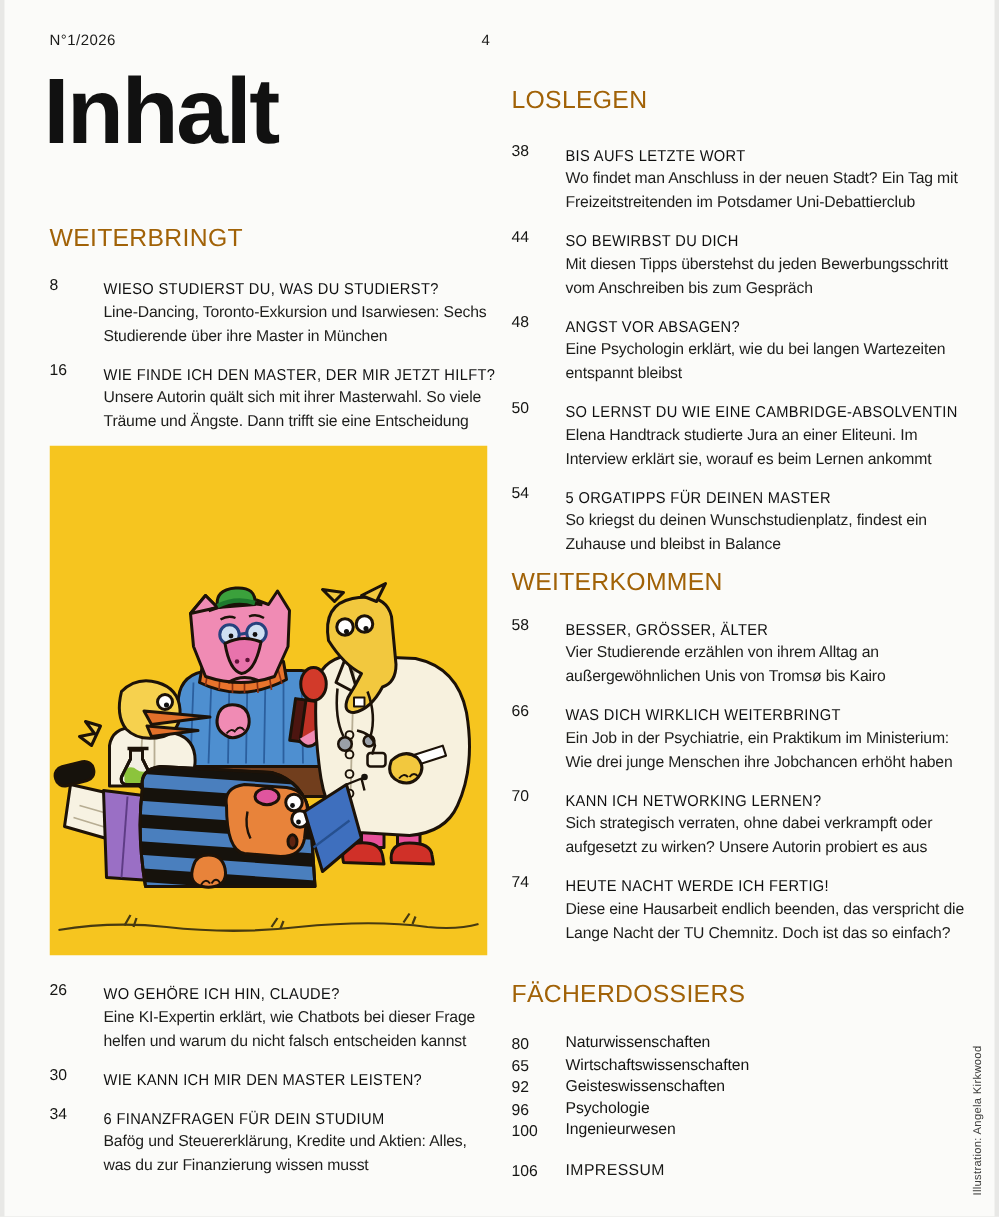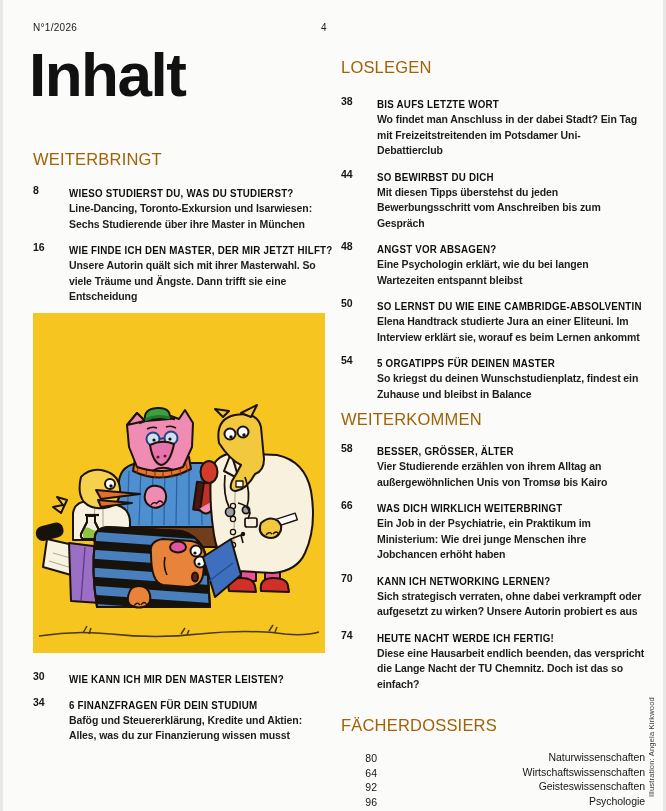--- a/index.html
+++ b/index.html
@@ -13,28 +13,28 @@
   .pageno{position:absolute;left:318px;top:22px;font-size:10px;color:#1a1a18;}
   .title{position:absolute;left:26px;top:44px;font-size:62px;line-height:1;font-weight:700;
     letter-spacing:-1.5px;color:#111;margin:0;}
   .col{position:absolute;}
   .col-left{left:30px;top:150px;width:292px;}
   .col-right{left:338px;top:58px;width:304px;}
   h2.sec{font-size:16.5px;font-weight:400;letter-spacing:.2px;margin:0 0 14px 0;color:#a16207;}
   .col-right h2.sec{margin-bottom:17px;}
   h2.sec.gap{margin-bottom:12px;}
   h2.sec.gap2{margin-top:24px;margin-bottom:16px;}
-  .entry{display:grid;grid-template-columns:36px 1fr;margin-bottom:8px;font-weight:bold;}
+  .entry{display:grid;grid-template-columns:36px 1fr;margin-bottom:8px;}
   .num{font-size:10.5px;color:#151513;padding-top:1px;}
   .ebody{min-width:0;}
   .etitle{font-size:10.5px;letter-spacing:.25px;color:#0f0f0f;white-space:nowrap;
     display:inline-block;transform:scaleX(.93);transform-origin:left top;margin-bottom:2px;}
   .desc{font-size:10.5px;line-height:15.5px;letter-spacing:-.1px;color:#1d1d1b;}
   .illu{display:block;margin:0 0 16px 0;}
-  .drow{display:grid;grid-template-columns:36px 1fr;font-size:10.5px;line-height:13.5px;color:#151513;text-align:right;}
+  .drow{display:grid;grid-template-columns:36px 1fr;font-size:10.5px;line-height:13.5px;color:#151513;}
   .drow.imp{margin-top:12px;}
   .drow .dlabel{letter-spacing:-.05px;}
   .drow.imp .dlabel{letter-spacing:.3px;}
   .credit{position:absolute;right:7px;bottom:14px;font-size:7.5px;color:#3c3c3a;
     writing-mode:vertical-rl;transform:rotate(180deg);letter-spacing:.2px;}
 </style>
 </head>
 <body>
 
 <div class="page">
@@ -201,38 +201,43 @@
         <ellipse cx="162" cy="264" rx="3" ry="4.5" fill="#5d2310"></ellipse>
 
         <path d="M170 244 L198 226 L208 262 L182 284 Z" fill="#3e6fbe"></path>
         <path d="M176 268 L200 250" stroke="#26508f" stroke-width="1.5"></path>
         <path d="M198 226 l10 -4 2 8" fill="none" stroke-width="1.6"></path>
         <circle cx="210" cy="221" r="2.2" fill="#16120c" stroke="none"></circle>
       </g>
     </svg>
 
     <div class="entry">
+      <div class="num">26</div>
+      <div class="ebody"><span class="etitle">WO GEHÖRE ICH HIN, CLAUDE?</span>
+        <div class="desc">Eine KI-Expertin erklärt, wie Chatbots bei dieser Frage helfen und warum du nicht falsch entscheiden kannst</div></div>
+    </div>
+    <div class="entry">
       <div class="num">30</div>
       <div class="ebody"><span class="etitle">WIE KANN ICH MIR DEN MASTER LEISTEN?</span>
         </div>
     </div>
     <div class="entry">
       <div class="num">34</div>
       <div class="ebody"><span class="etitle">6 FINANZFRAGEN FÜR DEIN STUDIUM</span>
         <div class="desc">Bafög und Steuererklärung, Kredite und Aktien: Alles, was du zur Finanzierung wissen musst</div></div>
     </div>
   </div>
 
   <div class="col col-right">
     <h2 class="sec">LOSLEGEN</h2>
 
     <div class="entry">
       <div class="num">38</div>
       <div class="ebody"><span class="etitle">BIS AUFS LETZTE WORT</span>
-        <div class="desc">Wo findet man Anschluss in der dabei Stadt? Ein Tag mit Freizeitstreitenden im Potsdamer Uni-Debattierclub</div></div>
+        <div class="desc">Wo findet man Anschluss in der neuen Stadt? Ein Tag mit Freizeitstreitenden im Potsdamer Uni-Debattierclub</div></div>
     </div>
     <div class="entry">
       <div class="num">44</div>
       <div class="ebody"><span class="etitle">SO BEWIRBST DU DICH</span>
         <div class="desc">Mit diesen Tipps überstehst du jeden Bewerbungsschritt vom Anschreiben bis zum Gespräch</div></div>
     </div>
     <div class="entry">
       <div class="num">48</div>
       <div class="ebody"><span class="etitle">ANGST VOR ABSAGEN?</span>
         <div class="desc">Eine Psychologin erklärt, wie du bei langen Wartezeiten entspannt bleibst</div></div>
@@ -271,21 +276,21 @@
         <div class="desc">Diese eine Hausarbeit endlich beenden, das verspricht die Lange Nacht der TU Chemnitz. Doch ist das so einfach?</div></div>
     </div>
 
     <h2 class="sec gap2">FÄCHERDOSSIERS</h2>
 
     <div class="drow">
       <div class="num">80</div>
       <div class="dlabel">Naturwissenschaften</div>
     </div>
     <div class="drow">
-      <div class="num">64</div>
+      <div class="num">65</div>
       <div class="dlabel">Wirtschaftswissenschaften</div>
     </div>
     <div class="drow">
       <div class="num">92</div>
       <div class="dlabel">Geisteswissenschaften</div>
     </div>
     <div class="drow">
       <div class="num">96</div>
       <div class="dlabel">Psychologie</div>
     </div>

